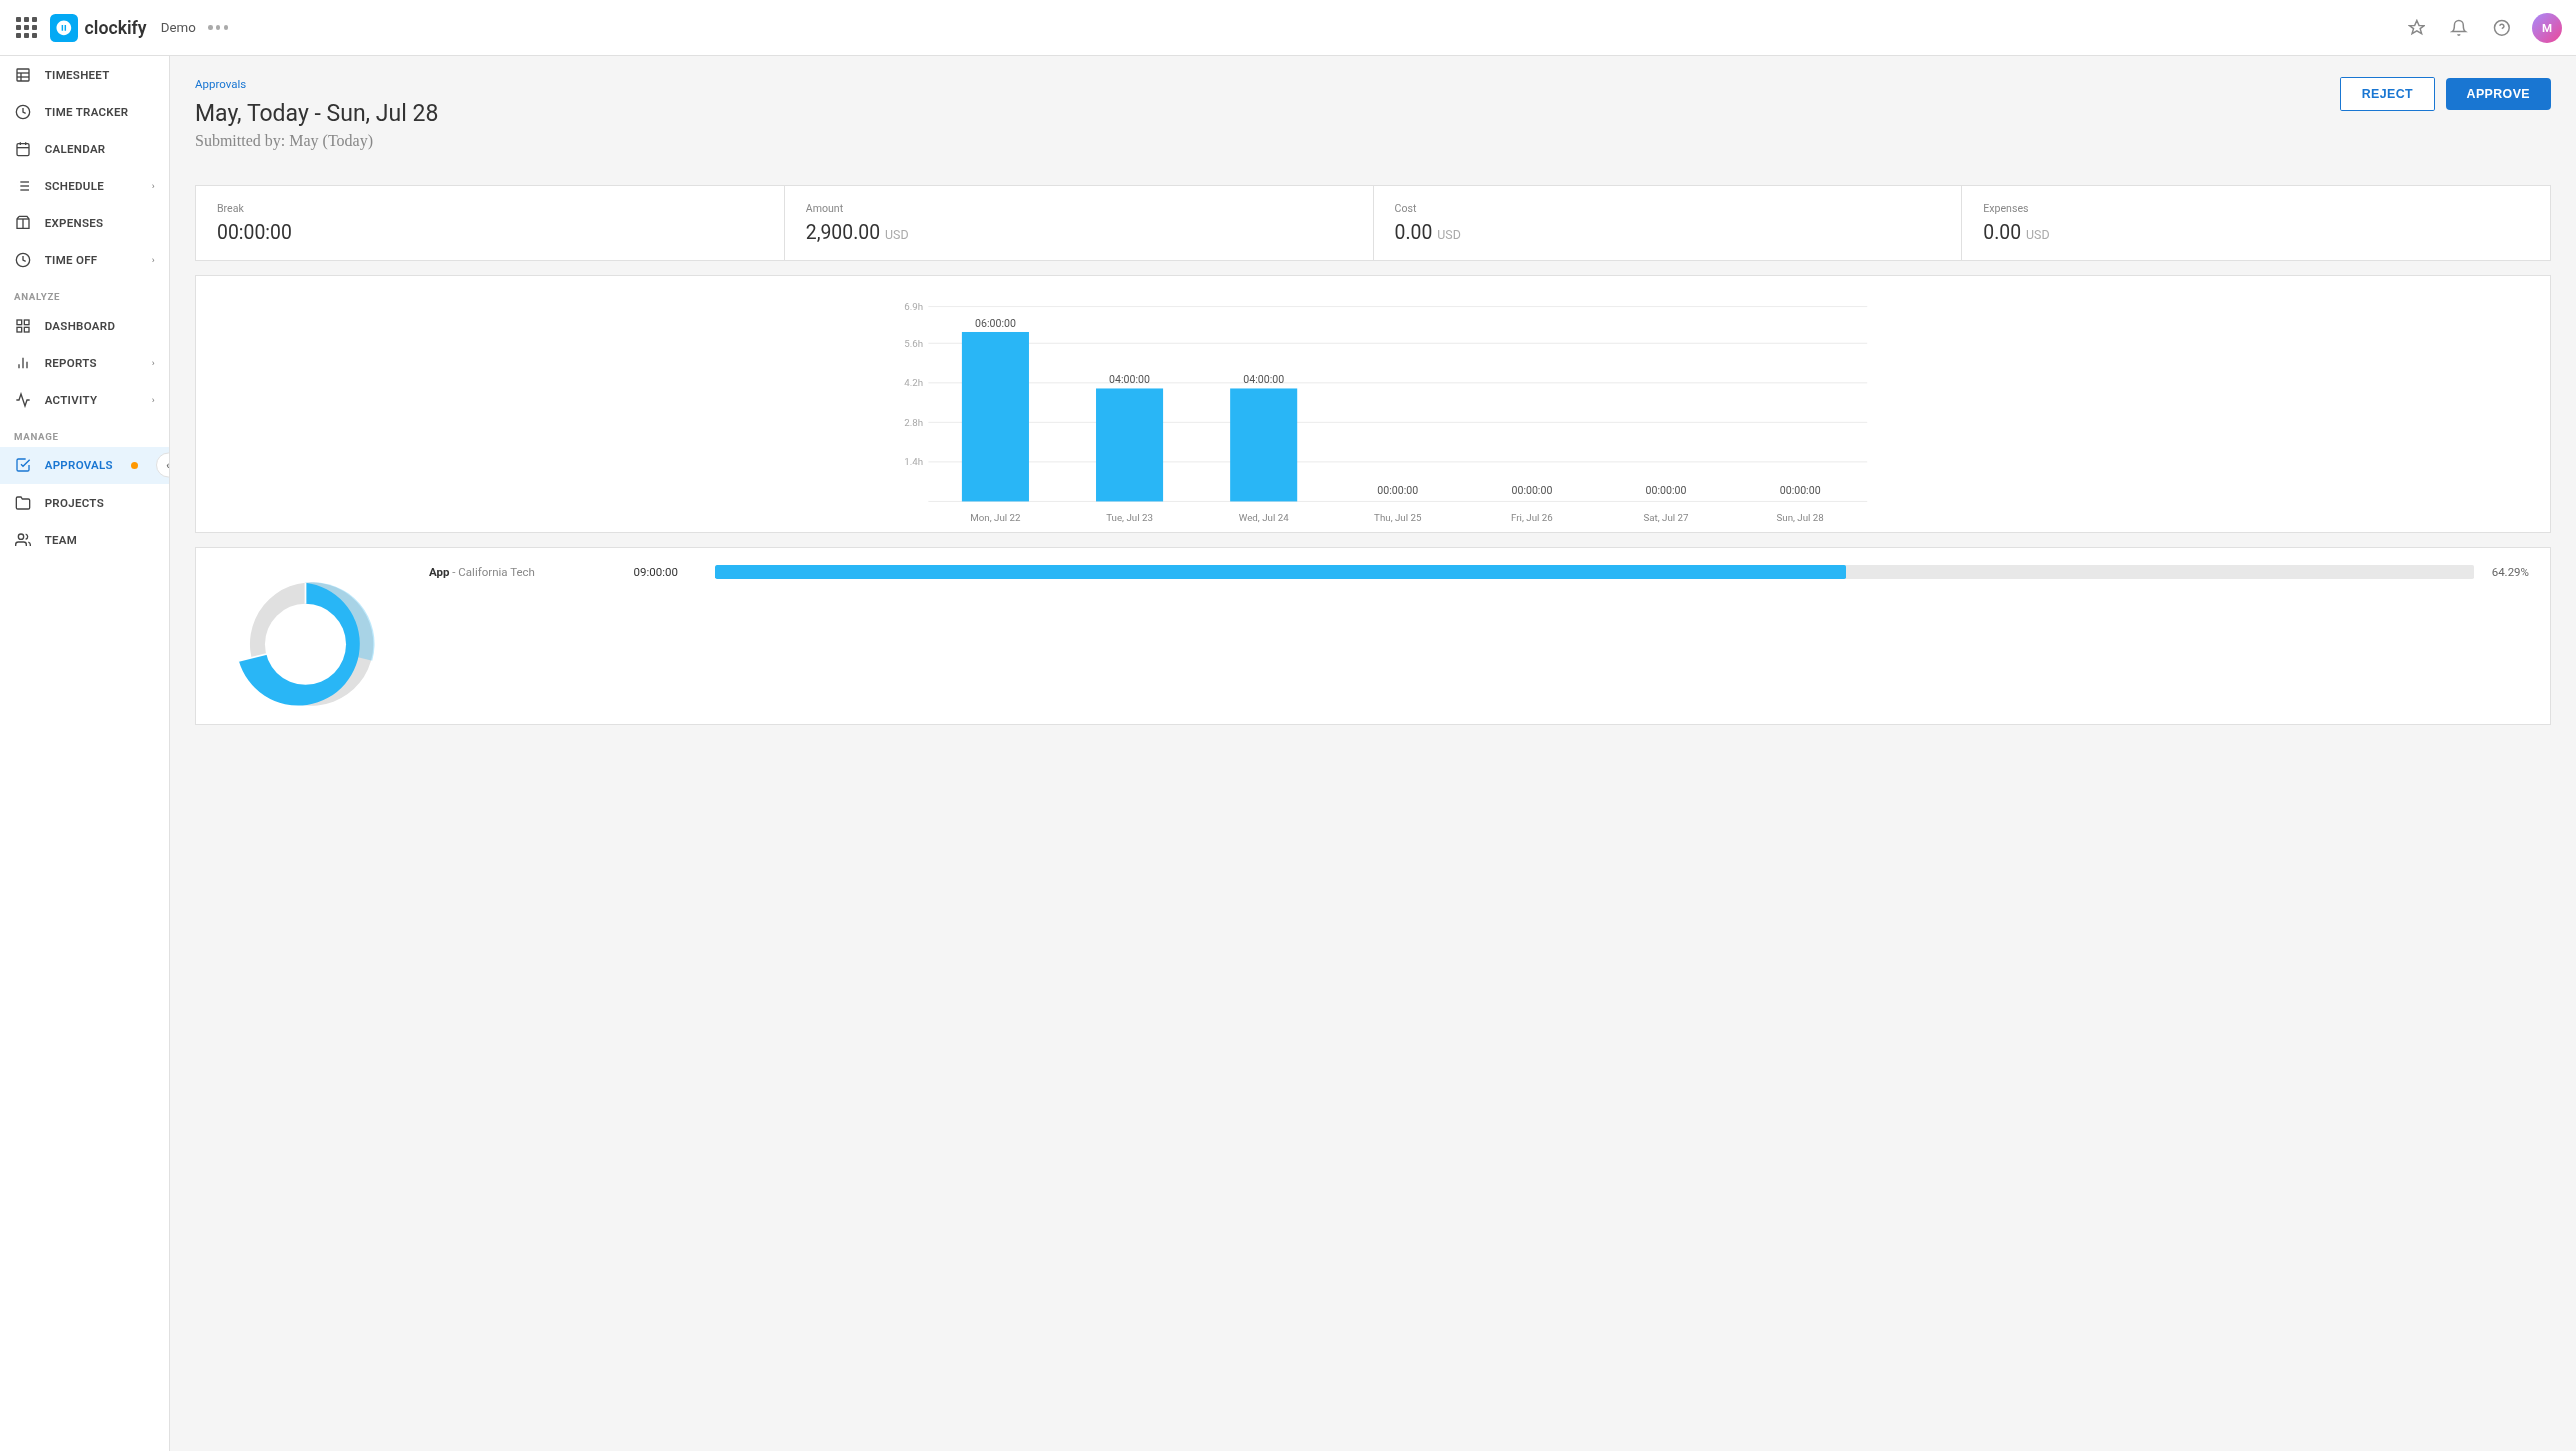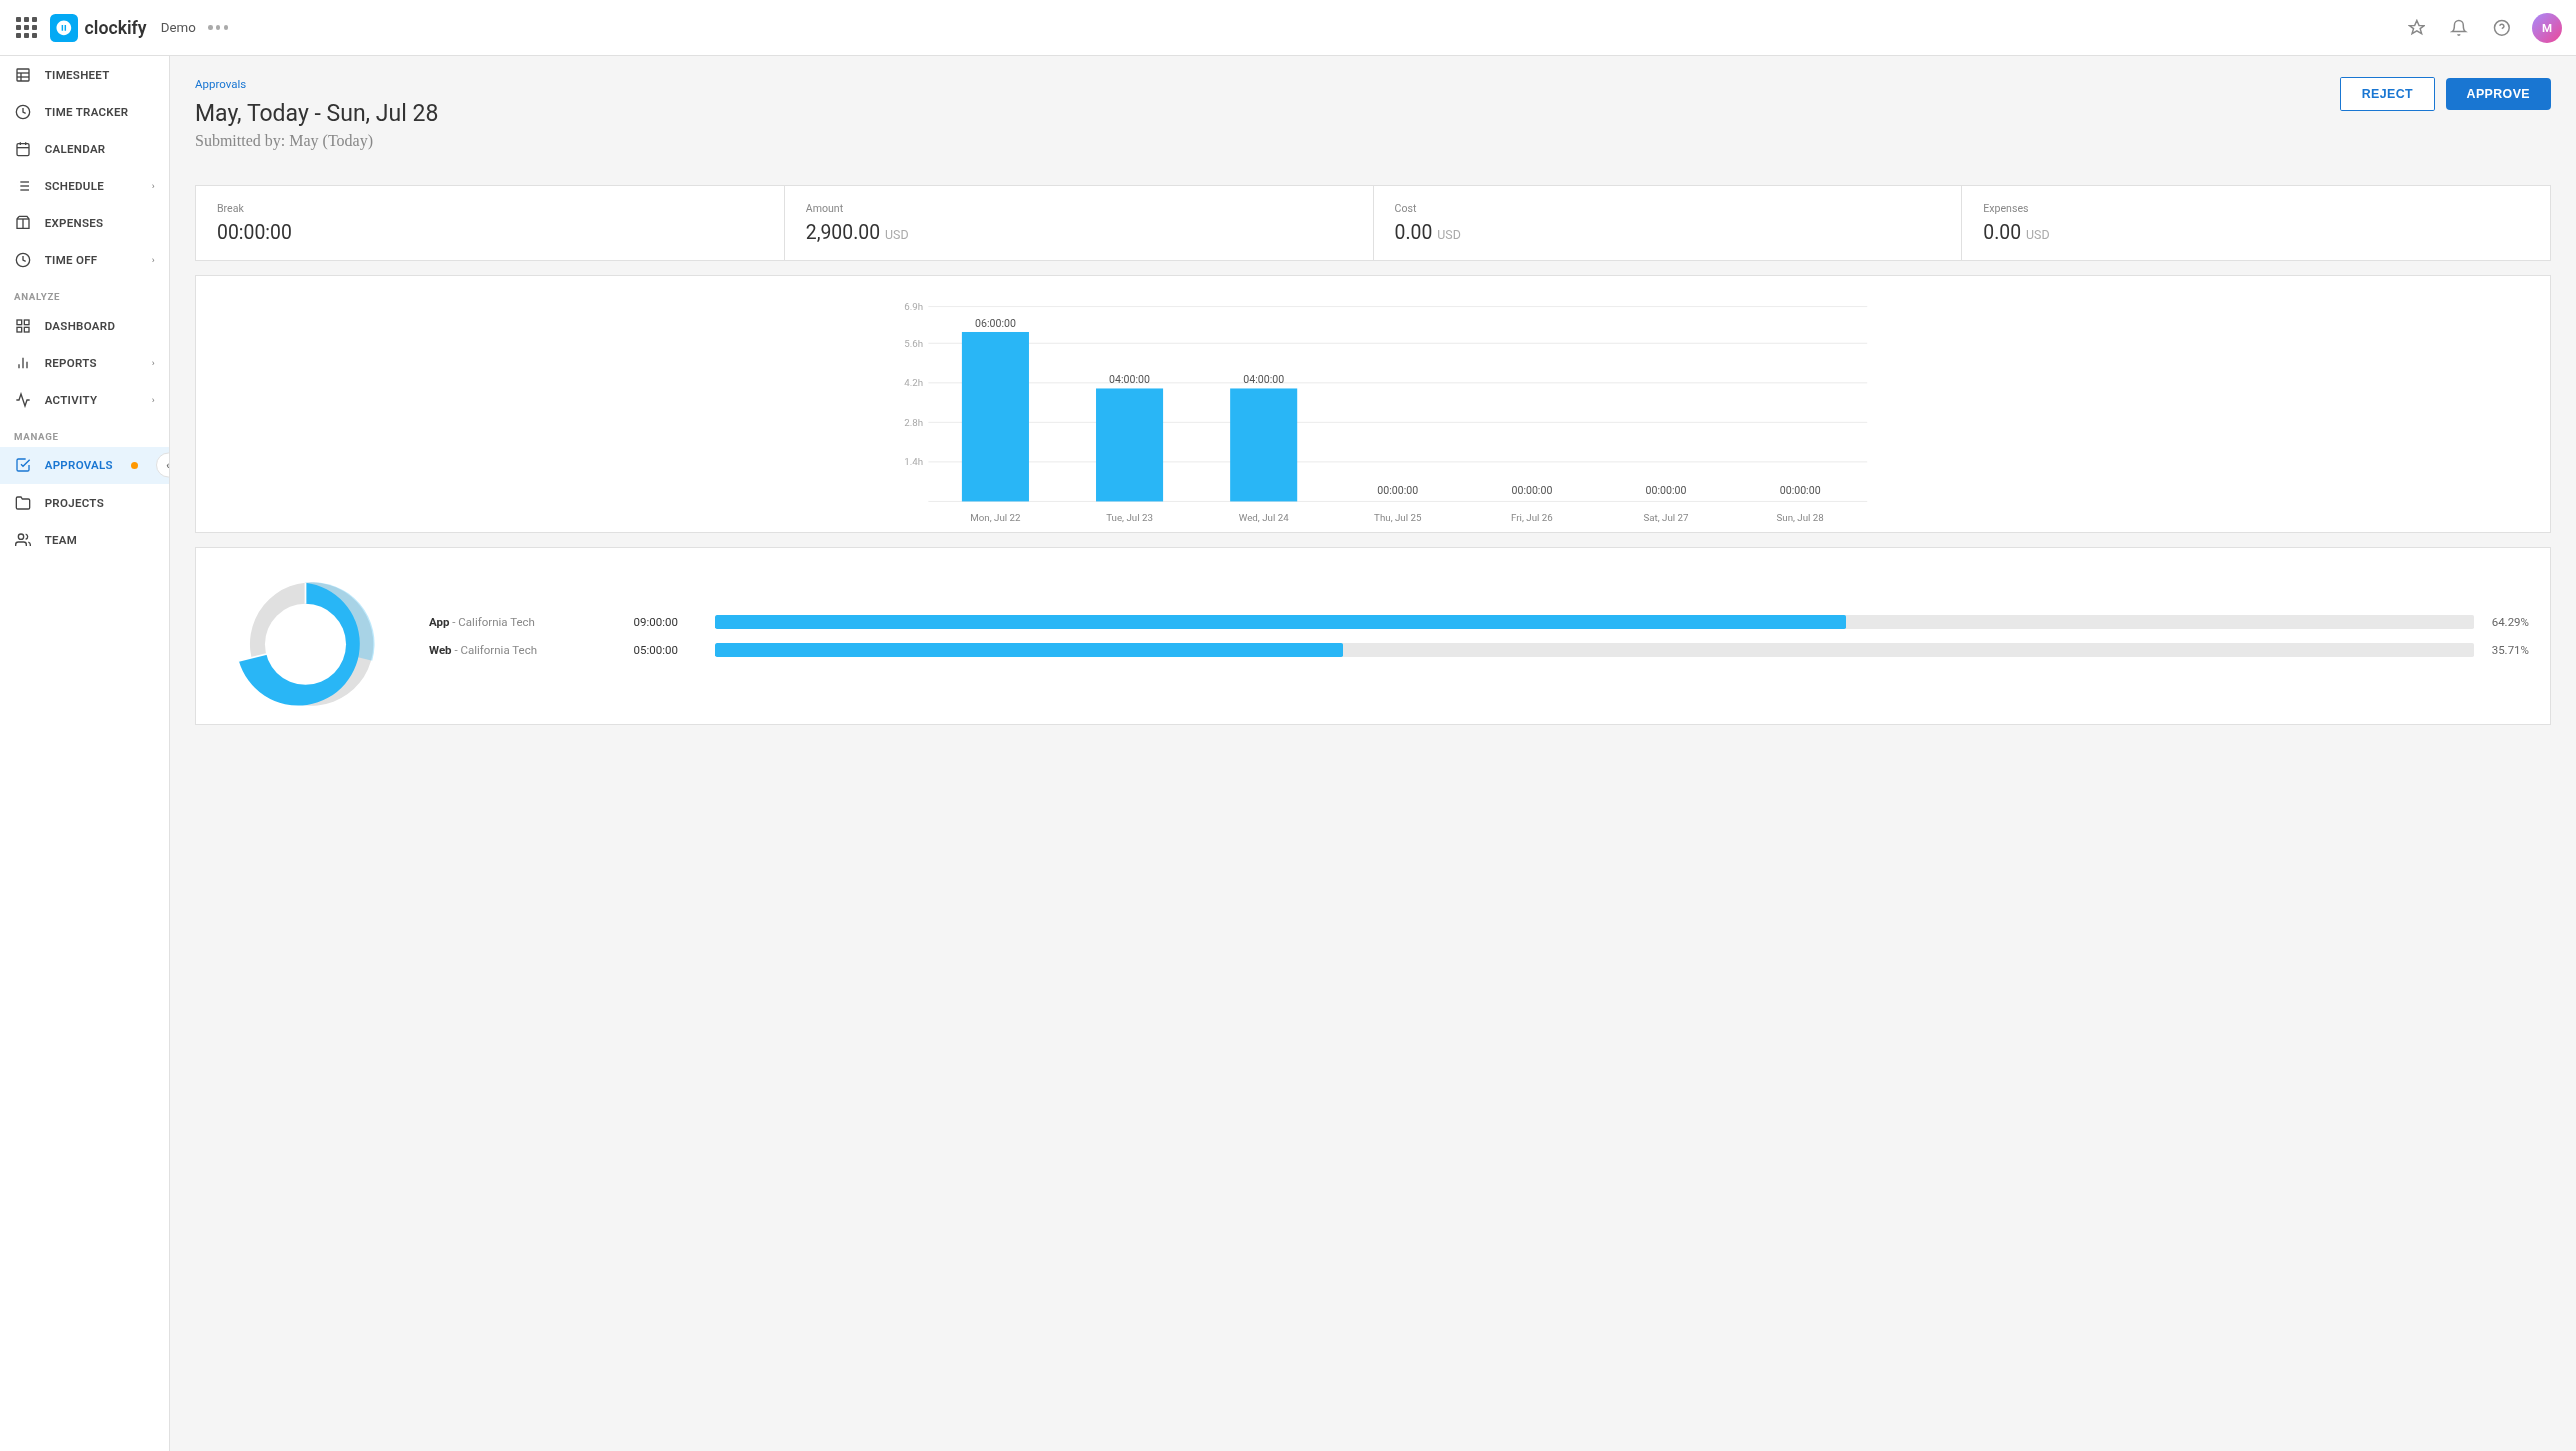--- a/index.html
+++ b/index.html
@@ -54,21 +54,21 @@
     .stat-label { font-size: 10.6px; color: #888; margin-bottom: 5.3px; }
     .stat-value { font-size: 19.4px; font-weight: 400; color: #333; }
     .stat-value .unit { font-size: 12.4px; color: #aaa; margin-left: 5px; }
 
     
     .chart-card { background: #fff; border: 0.9px solid #e0e0e0; padding: 4px 21px; margin-bottom: 14px; }
 
     
     .bottom-section { background: #fff; border: 0.9px solid #e0e0e0; padding: 17.7px 21px; display: flex; gap: 35px; }
     .donut-wrap { width: 177px; height: 141px; display: flex; align-items: center; justify-content: center; flex-shrink: 0; }
-    .legend-section { flex: 1; display: flex; flex-direction: column; gap: 14px; justify-content: center; }
+    .legend-section { flex: 1; display: flex; flex-direction: column; gap: 14px; justify-content: space-between; }
     .legend-item { display: flex; align-items: center; gap: 10.6px; }
     .legend-label { font-size: 11.5px; color: #888; width: 194px; }
     .legend-label strong { color: #333; }
     .legend-time { font-size: 11.5px; color: #333; width: 71px; }
     .legend-bar-wrap { flex: 1; background: #e8e8e8; height: 14px; border-radius: 1.8px; overflow: hidden; }
     .legend-bar { height: 100%; background: #29B6F6; border-radius: 1.8px; }
     .legend-pct { font-size: 11.5px; color: #666; width: 44px; text-align: right; }
 
     
     .icon svg { width: 16px; height: 16px; }
@@ -366,26 +366,18 @@
       </div>
       <div class="legend-section">
         <div class="legend-item">
           <div class="legend-label"><strong>App</strong> - California Tech</div>
           <div class="legend-time">09:00:00</div>
           <div class="legend-bar-wrap">
             <div class="legend-bar" style="width:64.29%"></div>
           </div>
           <div class="legend-pct">64.29%</div>
         </div>
-        <div class="legend-item">
-          <div class="legend-label"><strong>Web</strong> - California Tech</div>
-          <div class="legend-time">05:00:00</div>
-          <div class="legend-bar-wrap">
-            <div class="legend-bar" style="width:35.71%"></div>
-          </div>
-          <div class="legend-pct">35.71%</div>
-        </div>
       </div>
     </div>
 
   </div>
 </div>
 
 
 </body></html>

